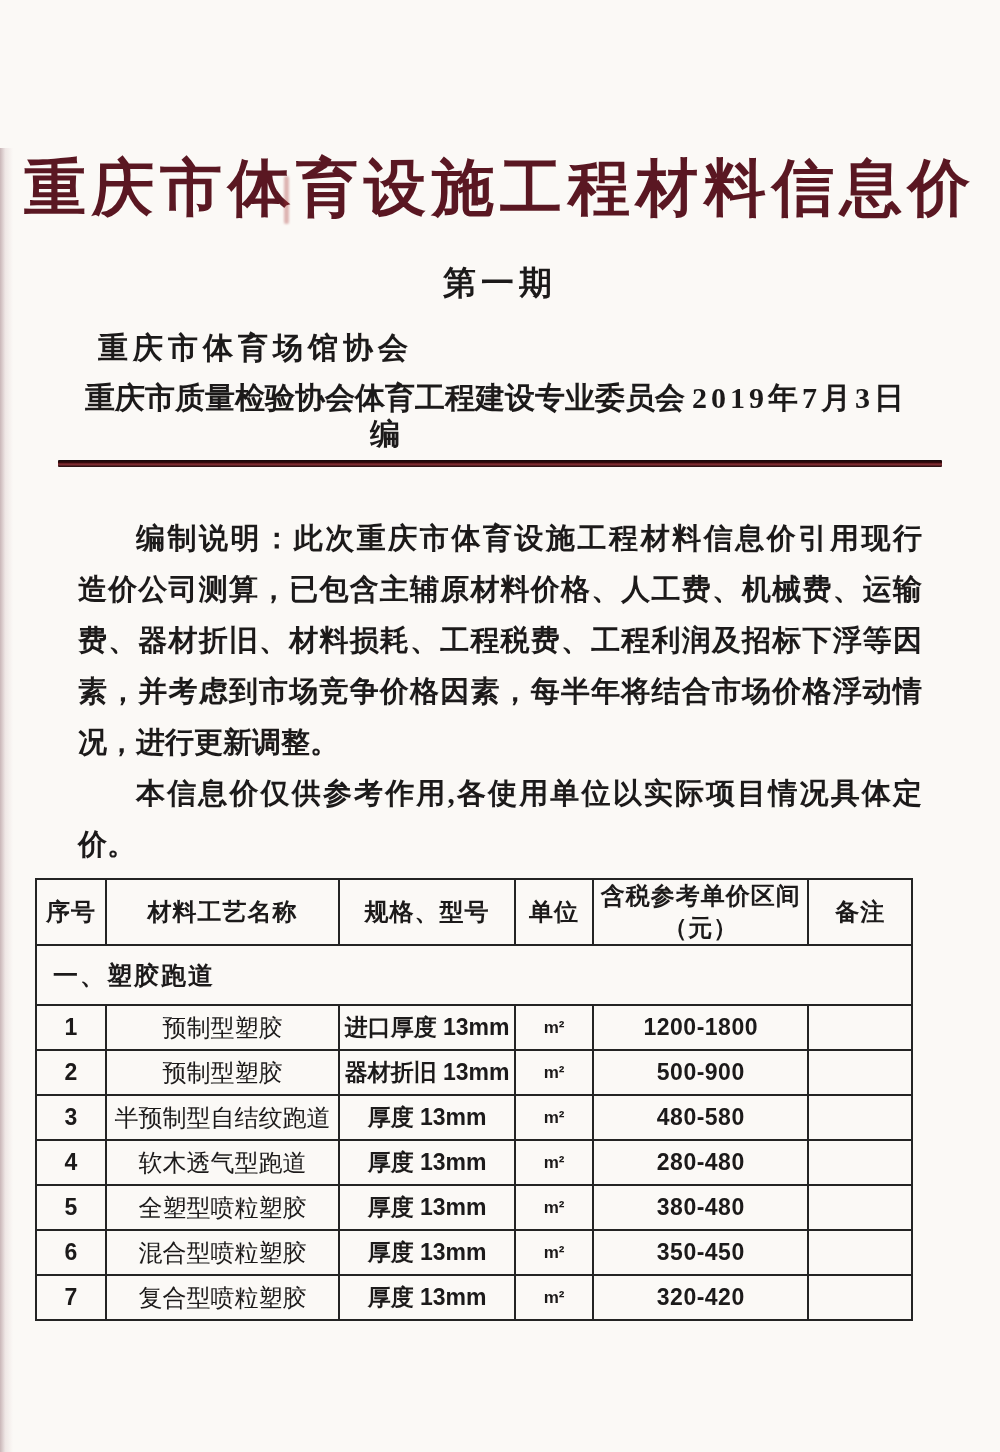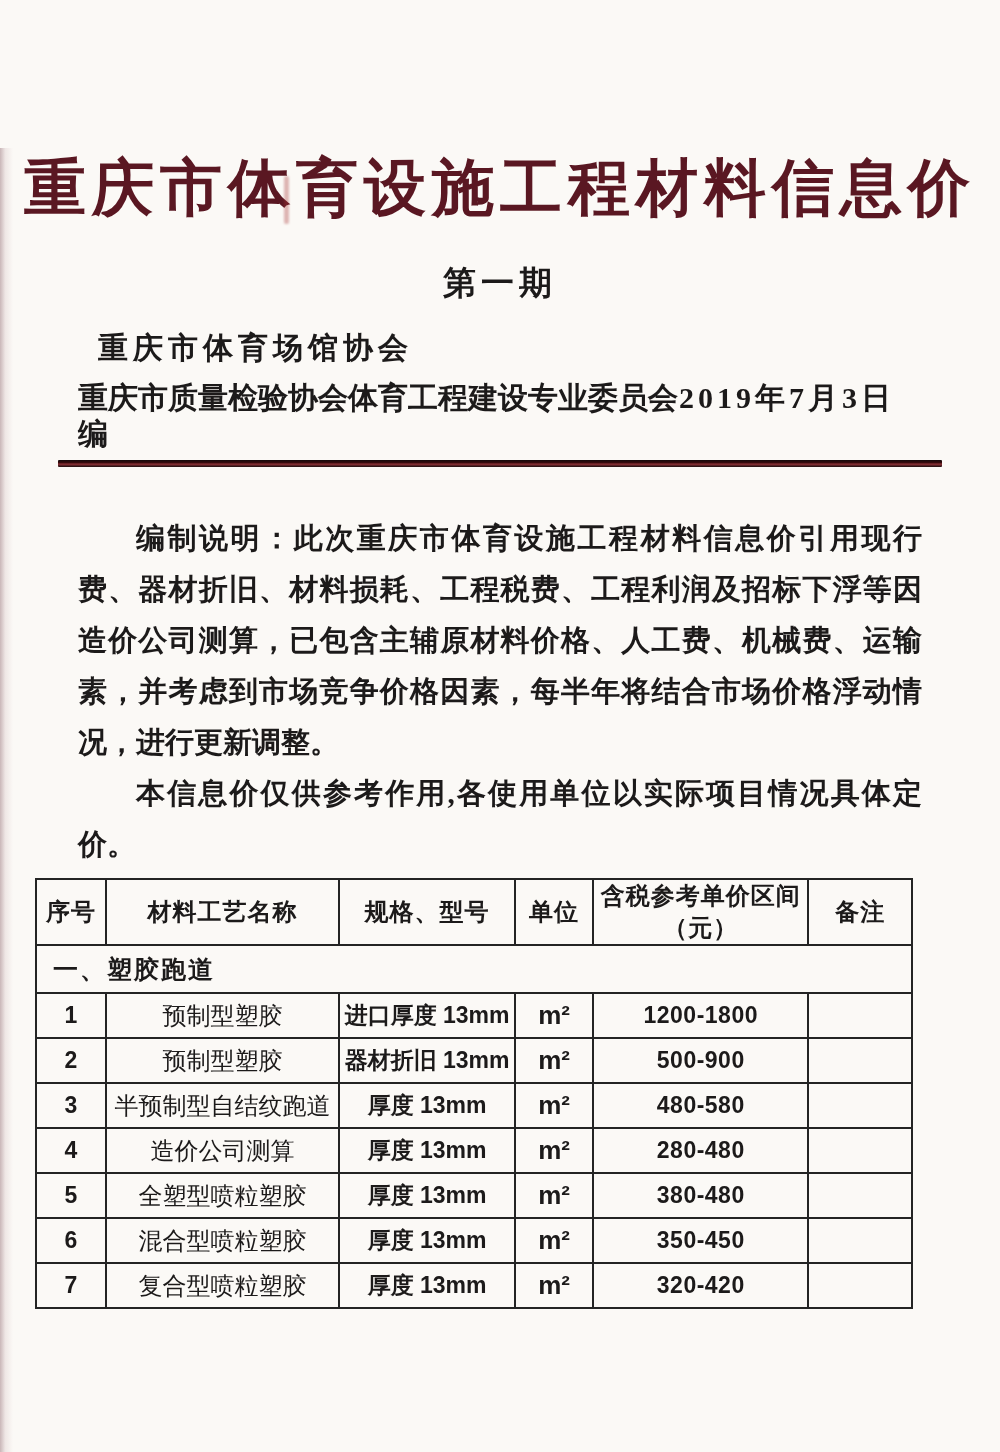--- a/index.html
+++ b/index.html
@@ -32,23 +32,23 @@
   .issue {
     margin-top: 36px; text-align: center;
     font-size: 33px; line-height: 38px; font-weight: bold; letter-spacing: 5px;
   }
   .org1 {
     margin: 28px 98px 0; font-size: 30px; line-height: 36px;
     font-weight: bold; letter-spacing: 5px;
   }
   .org2-row {
     margin: 14px 78px 0; font-size: 30px; line-height: 36px;
-    font-weight: bold; display: flex; justify-content: space-between;
+    font-weight: bold; display: flex; justify-content: space-between; text-align: center;
   }
-  .org2-row .date { margin-right: 27px; letter-spacing: 4px; white-space: nowrap; }
+  .org2-row .date { margin-right: 14px; letter-spacing: 4px; white-space: nowrap; }
   .rule {
     margin: 8px 58px 0; height: 7px; border-radius: 1px;
     background: linear-gradient(to bottom, #140a0c 0%, #33090c 35%, #8a3136 60%, #1c0d0f 100%);
   }
 
   .notes { margin: 46px 78px 0; font-size: 29px; line-height: 51px; font-weight: 600; }
   .note-line { text-align: justify; text-align-last: justify; }
   .note-line.indent { text-indent: 2em; }
   .note-line.para-end { text-align-last: left; }
 
@@ -56,40 +56,40 @@
     margin: 8px 16px 0 35px; width: 878px;
     border-collapse: collapse; table-layout: fixed;
     font-size: 24px;
   }
   .price-table th, .price-table td {
     border: 2px solid #242424; padding: 0 4px;
     text-align: center; vertical-align: middle;
     overflow: hidden;
   }
   .price-table thead tr { height: 58px; }
-  .price-table tr.section-row { height: 48px; padding-left: 48px; }
+  .price-table tr.section-row { height: 60px; padding-left: 48px; }
   .price-table tbody tr.data-row { height: 45px; }
   .price-table th { font-weight: bold; letter-spacing: 1px; }
   .col-no    { width: 7.4%; }
   .col-name  { width: 27.3%; }
   .col-spec  { width: 20.3%; }
   .col-unit  { width: 8.4%; }
   .col-price { width: 25.1%; }
   .col-remark{ width: 11.5%; }
   .section-row td {
     text-align: left; font-weight: bold; font-size: 25px;
     padding-left: 16px; letter-spacing: 2px;
   }
   .cell-no, .cell-unit, .cell-price, .cell-spec {
     font-family: "Liberation Sans", sans-serif; font-weight: 600;
   }
   .cell-no { font-size: 23px; }
   .cell-spec { font-size: 23px; }
   .cell-price { font-size: 23px; letter-spacing: 0.5px; }
-  .cell-unit { font-size: 26px; }
+  .cell-unit { font-size: 17px; }
 </style>
 </head>
 <body>
 
 <div class="page">
   <div class="edge-left"></div>
   <div class="red-streak"></div>
 
   <h1 class="title" style="color: rgb(90, 23, 34);">重庆市体育设施工程材料信息价</h1>
   <div class="issue">第一期</div>
@@ -97,22 +97,22 @@
   <div class="org1">重庆市体育场馆协会</div>
   <div class="org2-row">
     <span>重庆市质量检验协会体育工程建设专业委员会编</span>
     <span class="date">2019年7月3日</span>
   </div>
 
   <div class="rule"></div>
 
   <div class="notes">
     <div class="note-line indent">编制说明：此次重庆市体育设施工程材料信息价引用现行</div>
+    <div class="note-line">造价公司测算，已包含主辅原材料价格、人工费、机械费、运输</div>
     <div class="note-line">费、器材折旧、材料损耗、工程税费、工程利润及招标下浮等因</div>
-    <div class="note-line">造价公司测算，已包含主辅原材料价格、人工费、机械费、运输</div>
     <div class="note-line">素，并考虑到市场竞争价格因素，每半年将结合市场价格浮动情</div>
     <div class="note-line para-end">况，进行更新调整。</div>
     <div class="note-line indent">本信息价仅供参考作用,各使用单位以实际项目情况具体定</div>
     <div class="note-line para-end">价。</div>
   </div>
 
   <table class="price-table">
     <thead>
       <tr>
         <th class="col-no">序号</th>
@@ -146,21 +146,21 @@
       <tr class="data-row">
         <td class="cell-no">3</td>
         <td class="cell-name">半预制型自结纹跑道</td>
         <td class="cell-spec">厚度 13mm</td>
         <td class="cell-unit">m²</td>
         <td class="cell-price">480-580</td>
         <td class="cell-remark"></td>
       </tr>
       <tr class="data-row">
         <td class="cell-no">4</td>
-        <td class="cell-name">造价公司测算</td>
+        <td class="cell-name">软木透气型跑道</td>
         <td class="cell-spec">厚度 13mm</td>
         <td class="cell-unit">m²</td>
         <td class="cell-price">280-480</td>
         <td class="cell-remark"></td>
       </tr>
       <tr class="data-row">
         <td class="cell-no">5</td>
         <td class="cell-name">全塑型喷粒塑胶</td>
         <td class="cell-spec">厚度 13mm</td>
         <td class="cell-unit">m²</td>

